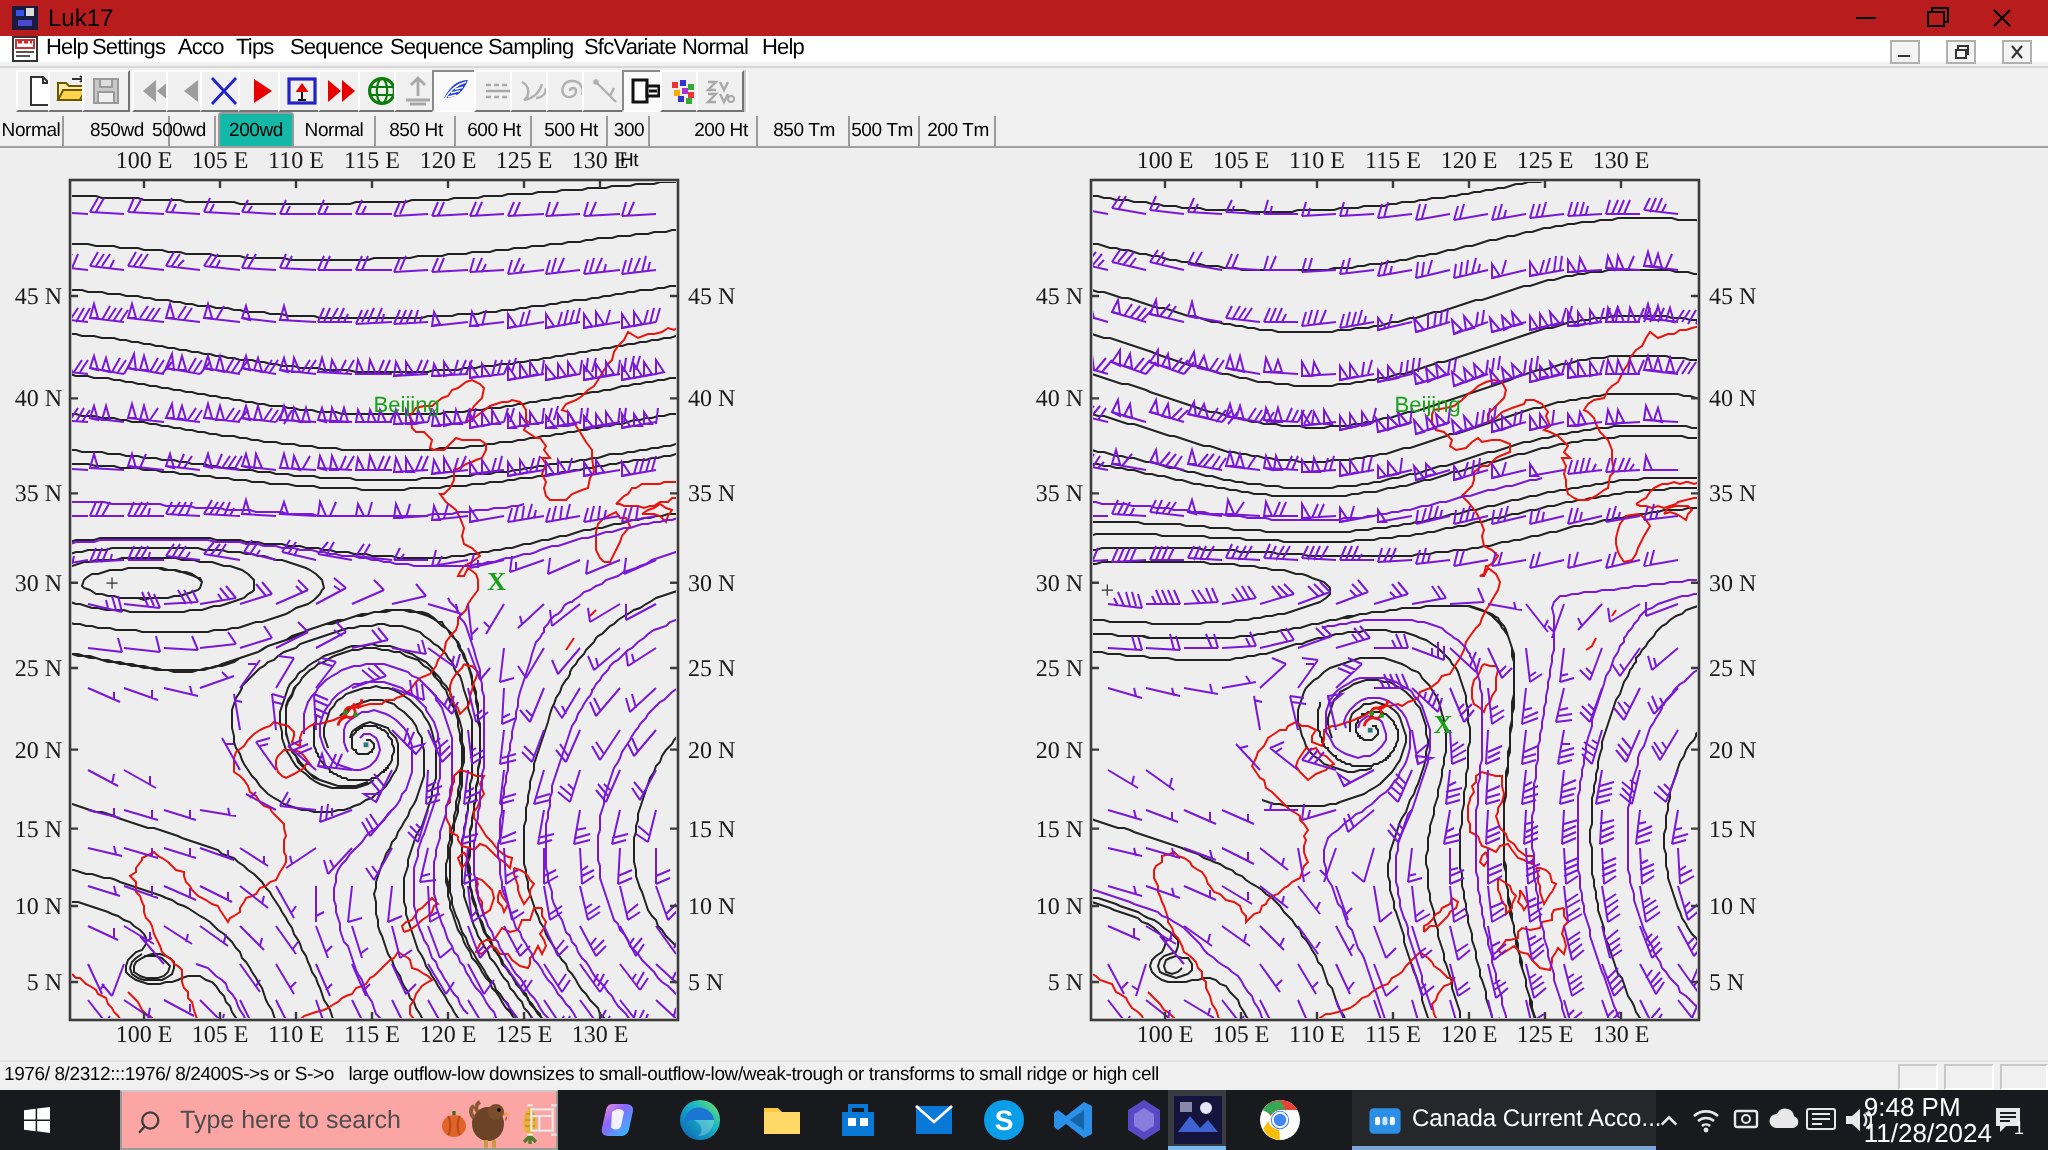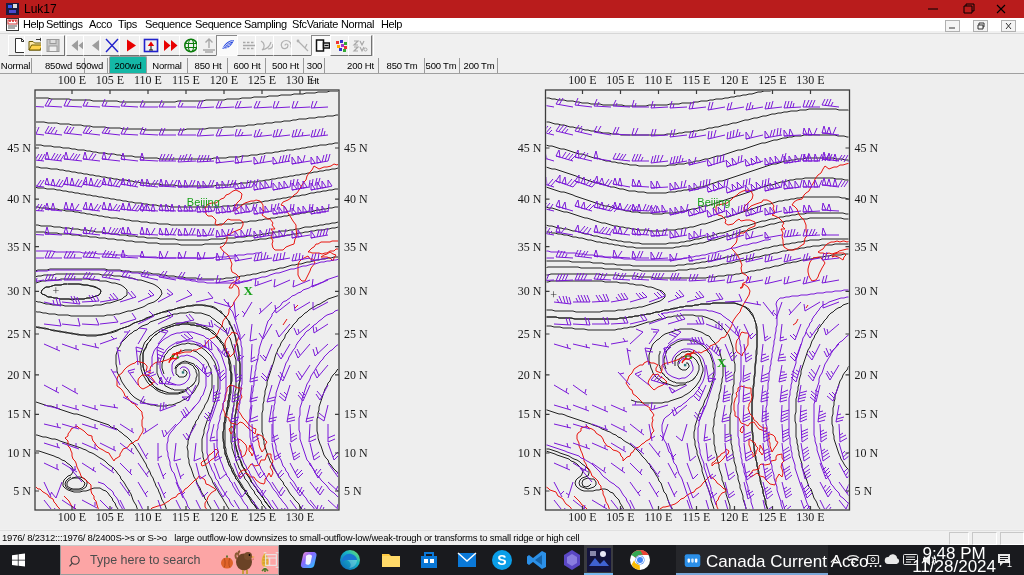--- a/index.html
+++ b/index.html
@@ -25,21 +25,21 @@
 #client { position:absolute; left:0; top:73px; width:1024px; height:456px; background:#eeeeee; border-top:1px solid #a0a0a0; }
 
 #statusbar { position:absolute; left:0; top:530px; width:1024px; height:15px; background:#f0f0f0; border-top:1px solid #e0e0e0; font-size:9.5px; letter-spacing:-0.2px; color:#000; }
 #statusbar .txt { position:absolute; left:2px; top:1px; white-space:nowrap; }
 .spanel { position:absolute; top:1px; height:13px; border:1px solid #c8c8c8; border-right-color:#ffffff; border-bottom-color:#ffffff; }
 
 #taskbar { position:absolute; left:0; top:545px; width:1024px; height:30px; background:#191a1e; }
 #search { position:absolute; left:36px; top:0; width:219px; height:30px; background:#fca5a5; border:1px solid #9a9a9a; border-top-color:#c8c8c8;margin-left:24px; }
 #search .ph { position:absolute; left:29px; top:7px; font-size:12.5px; color:#4d4d4d; }
 .tkicon { position:absolute; top:3px; width:24px; height:24px; }
-#clock { position:absolute; right:28px; top:2px; color:#fff; font-size:17px; text-align:center; line-height:13px; }
+#clock { position:absolute; right:28px; top:2px; color:#fff; font-size:13px; text-align:left; line-height:13px; }
 #appwin { position:absolute; z-index:2; left:676px; top:0px; width:152px; height:30px; background:#26272b; border-bottom:2px solid #7aa7d7; color:#fff; font-size:12px; line-height:28px; }
 </style>
 </head>
 <body>
 <div id="root">
 
   <div id="client"></div>
   <svg id="maps" width="1024" height="575" viewBox="0 0 1024 575" style="position:absolute;left:0;top:0">
   <clipPath id="cpL">
         <rect x="36.0" y="91.0" width="302.0" height="418.0"></rect>
@@ -450,21 +450,21 @@
         <path d="M20.7 7a10 10 0 0 1-.7 10h-5.6A5 5 0 0 0 17 12a5 5 0 0 0-.6-2.4z" fill="#34a853" transform="rotate(240 12 12)"></path>
         <circle cx="12" cy="12" r="4.6" fill="#4286f5"></circle>
         <circle cx="12" cy="12" r="3.6" fill="#4286f5" stroke="#fff" stroke-width="1"></circle>
       </svg>
       <svg class="tkicon" style="left:684px;top:7px;width:17px;height:17px;z-index:3" viewBox="0 0 24 24">
         <rect x="1" y="3" width="22" height="18" rx="3" fill="#2b8fe8"></rect>
         <rect x="5" y="9" width="3.5" height="6" rx="1.5" fill="#fff"></rect>
         <rect x="10.2" y="9" width="3.5" height="6" rx="1.5" fill="#cfe6fa"></rect>
         <rect x="15.4" y="9" width="3.5" height="6" rx="1.5" fill="#fff"></rect>
       </svg>
-      <span style="position:absolute;left:706px;top:7px;color:#fff;font-size:17px;z-index:3">Canada Current Acco...</span>
+      <span style="position:absolute;left:706px;top:7px;color:#fff;font-size:12px;z-index:3">Canada Current Acco...</span>
       <svg class="tkicon" style="left:829px;top:10px;width:11px;height:11px" viewBox="0 0 12 12">
         <path d="M2 8l4-4 4 4" stroke="#e8e8e8" stroke-width="1.4" fill="none"></path>
       </svg>
       <svg class="tkicon" style="left:846px;top:8px;width:14px;height:14px" viewBox="0 0 14 14">
         <path d="M1 5a9 9 0 0 1 12 0M3 7.5a6 6 0 0 1 8 0M5 10a3 3 0 0 1 4 0" stroke="#e8e8e8" stroke-width="1.3" fill="none"></path>
         <circle cx="7" cy="12" r="1.2" fill="#e8e8e8"></circle>
       </svg>
       <svg class="tkicon" style="left:866px;top:8px;width:14px;height:14px" viewBox="0 0 14 14">
         <rect x="1.5" y="2.5" width="11" height="8" rx="1" stroke="#e8e8e8" fill="none" stroke-width="1.2"></rect>
         <circle cx="7" cy="6.5" r="2" stroke="#e8e8e8" fill="none" stroke-width="1"></circle>

